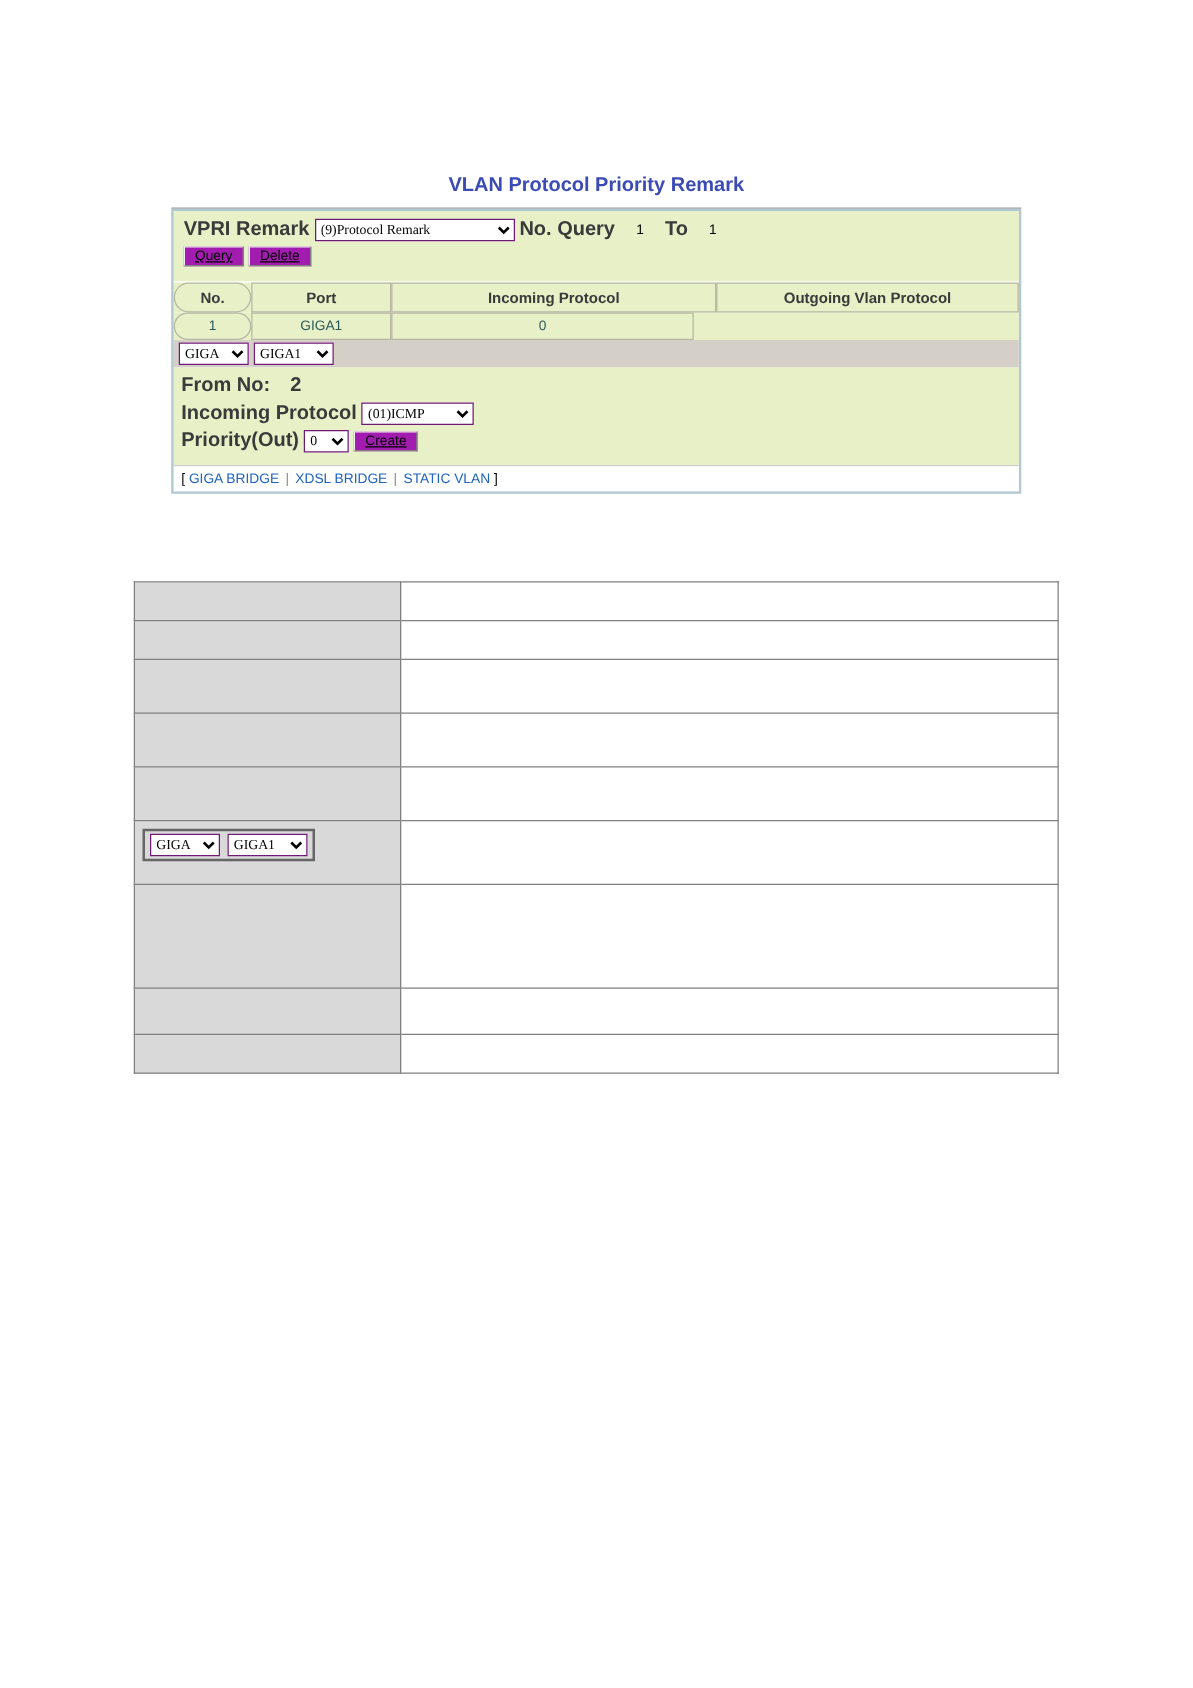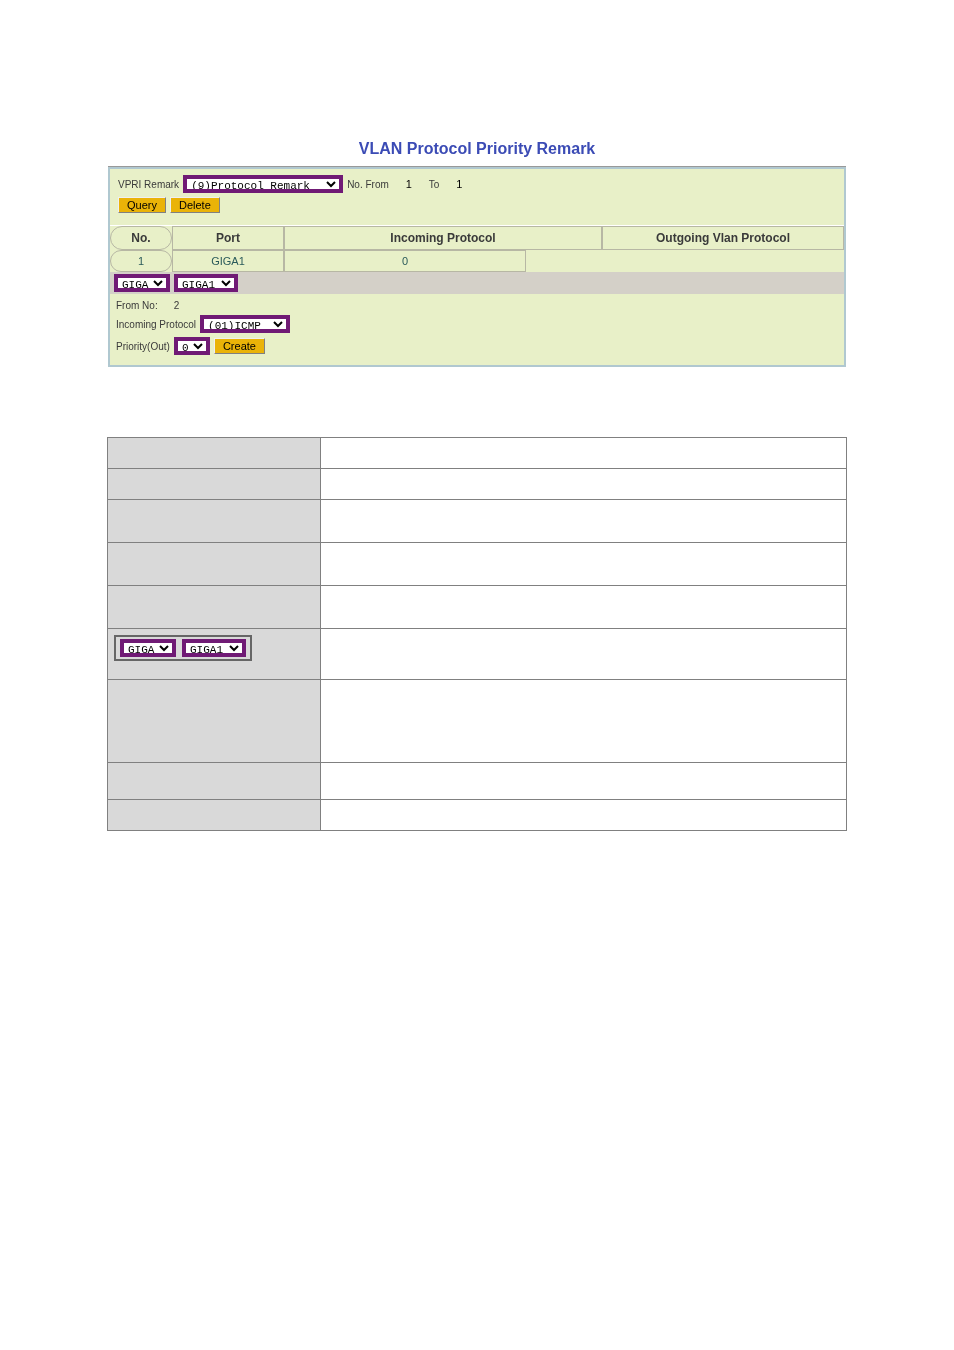--- a/index.html
+++ b/index.html
@@ -4,21 +4,21 @@
 <style>
   body {
     font-family: Tahoma, Arial, sans-serif;
     font-size: 11px;
     background: #ffffff;
     margin: 0;
     padding: 20px;
     color: #000;
   }
   .page {
-    width: 738px;
+    width: 680px;
     margin: 120px auto 12px auto;
   }
   .title {
     color: #3b4bb5;
     font-size: 16px;
     font-weight: bold;
     text-align: center;
     margin-bottom: 8px;
   }
   hr.top-rule {
@@ -34,45 +34,47 @@
     padding: 6px 8px 8px 8px;
     color: #3a3a3a;
   }
   .row {
     display: flex;
     align-items: center;
     gap: 4px;
     margin-bottom: 4px;
   }
   .lbl {
-    font-size: 10px;
+    font-size: 16px;
+    font-weight: bold;
   }
   select {
-    font-family: Liberation Mono, monospace;
+    font-family: Liberation Serif, serif;
     font-size: 11px;
     background: #fff;
-    border: 4px solid #701a75;
+    border: 1px solid #701a75;
     height: 18px;
   }
   .num-in {
     width: 28px;
     text-align: center;
     font-size: 11px;
     border: none;
     background: #e8f0c8;
   }
   .btn {
     font-family: Tahoma, Arial, sans-serif;
     font-size: 11px;
-    background: #eab308;
+    background: #a21caf;
     border: 1px solid #808080;
     border-top-color: #f0f0f0;
     border-left-color: #f0f0f0;
     padding: 1px 8px;
     cursor: pointer;
+    text-decoration: underline;
   }
   .tbl-header {
     display: flex;
     background: #e8f0c8;
     font-weight: bold;
     color: #3a3a3a;
     text-align: center;
     font-size: 12px;
     border-top: 1px solid #fff;
   }
@@ -161,21 +163,21 @@
   <div class="title">VLAN Protocol Priority Remark</div>
   <hr class="top-rule">
   <div class="panel">
 
     <div class="filter-box">
       <div class="row">
         <span class="lbl">VPRI Remark</span>
         <select style="width:160px;">
           <option>(9)Protocol Remark</option>
         </select>
-        <span class="lbl">No. From</span>
+        <span class="lbl">No. Query</span>
         <input class="num-in" value="1" style="">
         <span class="lbl">To</span>
         <input class="num-in" value="1" style="">
       </div>
       <div class="row">
         <button class="btn">Query</button>
         <button class="btn">Delete</button>
       </div>
     </div>
 
@@ -214,20 +216,29 @@
       </div>
       <div class="row">
         <span class="lbl">Priority(Out)</span>
         <select style="width:36px;">
           <option>0</option>
         </select>
         <button class="btn">Create</button>
       </div>
     </div>
 
+    <div class="links-bar">
+      <span>[ </span>
+      <a href="#">GIGA BRIDGE</a>
+      <span class="sep"> | </span>
+      <a href="#">XDSL BRIDGE</a>
+      <span class="sep"> | </span>
+      <a href="#">STATIC VLAN</a>
+      <span> ]</span>
+    </div>
   </div>
 </div>
 
 <table class="ref-table">
   <tbody>
       <tr>
         <td class="shade"></td>
         <td></td>
       </tr>
   <tr>

